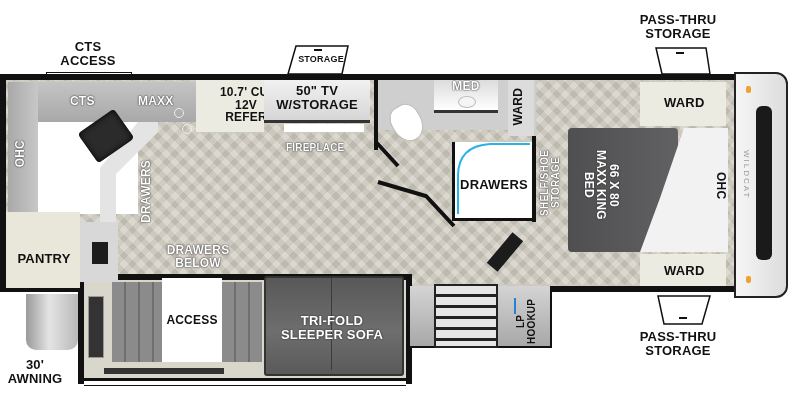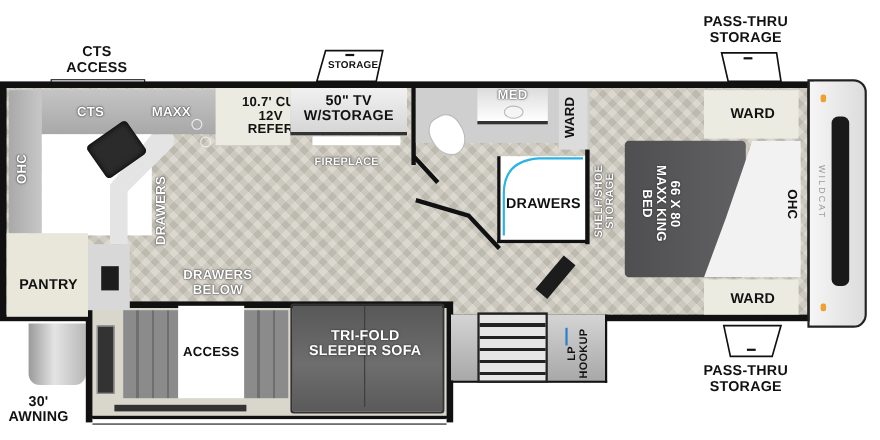--- a/index.html
+++ b/index.html
@@ -102,21 +102,21 @@
 
 <div class="abs" style="left:112px;top:282px;width:50px;height:80px;background:repeating-linear-gradient(90deg,#8b8b8b 0 12px,#6f6f6f 12px 14px);"></div>
 <div class="abs" style="left:162px;top:278px;width:60px;height:84px;background:#fff;"></div>
 <div class="lbl blk" style="left: 160px; top: 314px; width: 64px; font-size: 12px; white-space: pre;">ACCESS</div>
 <div class="abs" style="left:222px;top:282px;width:40px;height:80px;background:repeating-linear-gradient(90deg,#8b8b8b 0 12px,#6f6f6f 12px 14px);"></div>
 <div class="abs" style="left:104px;top:368px;width:120px;height:6px;background:#333;"></div>
 <div class="abs" style="left:88px;top:296px;width:14px;height:60px;background:#333;border:1px solid #999;"></div>
 
 <div class="abs" style="left:264px;top:276px;width:136px;height:96px;background:linear-gradient(180deg,#585858,#6e6e6e 55%,#5a5a5a);border:2px solid #333;border-radius:3px;"></div>
 <div class="abs" style="left:331px;top:278px;width:1px;height:92px;background:#3b3b3b;"></div>
-<div class="lbl wht" style="left:264px;top:298px;width:136px;font-size:13px;white-space:pre;">TRI-FOLD
+<div class="lbl wht" style="left:264px;top:314px;width:136px;font-size:13px;white-space:pre;">TRI-FOLD
 SLEEPER SOFA</div>
 
 <div class="abs" style="left:374px;top:80px;width:4px;height:70px;background:#111;"></div>
 <svg class="abs" style="left:372px;top:140px;" width="50" height="40">
   <line x1="4" y1="2" x2="26" y2="26" stroke="#111" stroke-width="4"></line>
 </svg>
 <div class="abs" style="left:378px;top:80px;width:158px;height:50px;background:#cfcfcf;"></div>
 
 <div class="abs" style="left:392px;top:104px;width:28px;height:36px;background:#fff;border-radius:40% 40% 50% 50%;transform:rotate(-30deg);border:1px solid #bbb;"></div>
 

